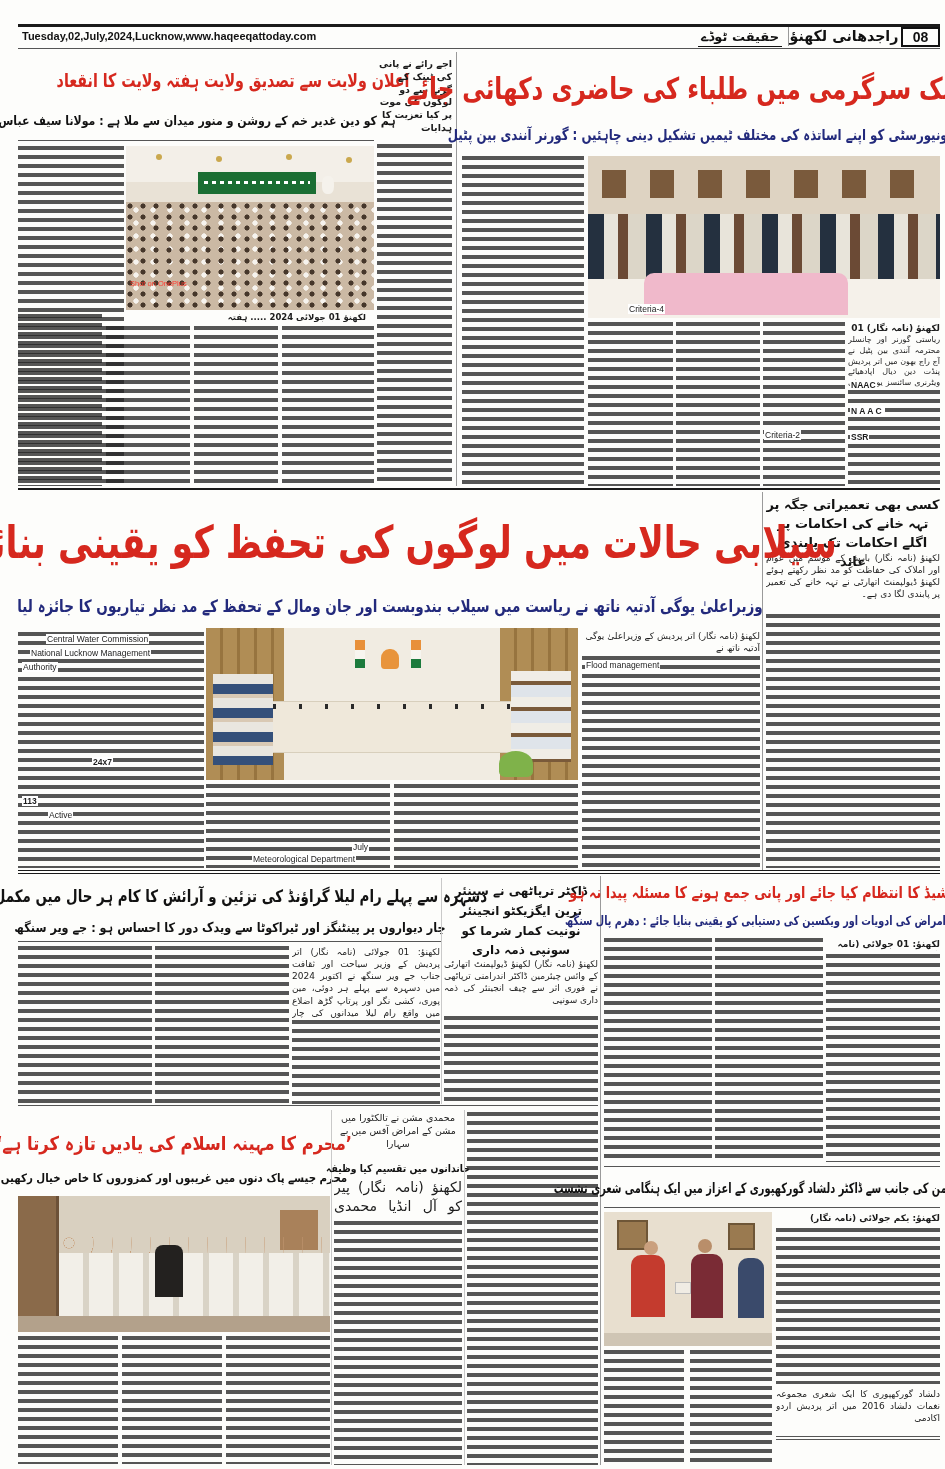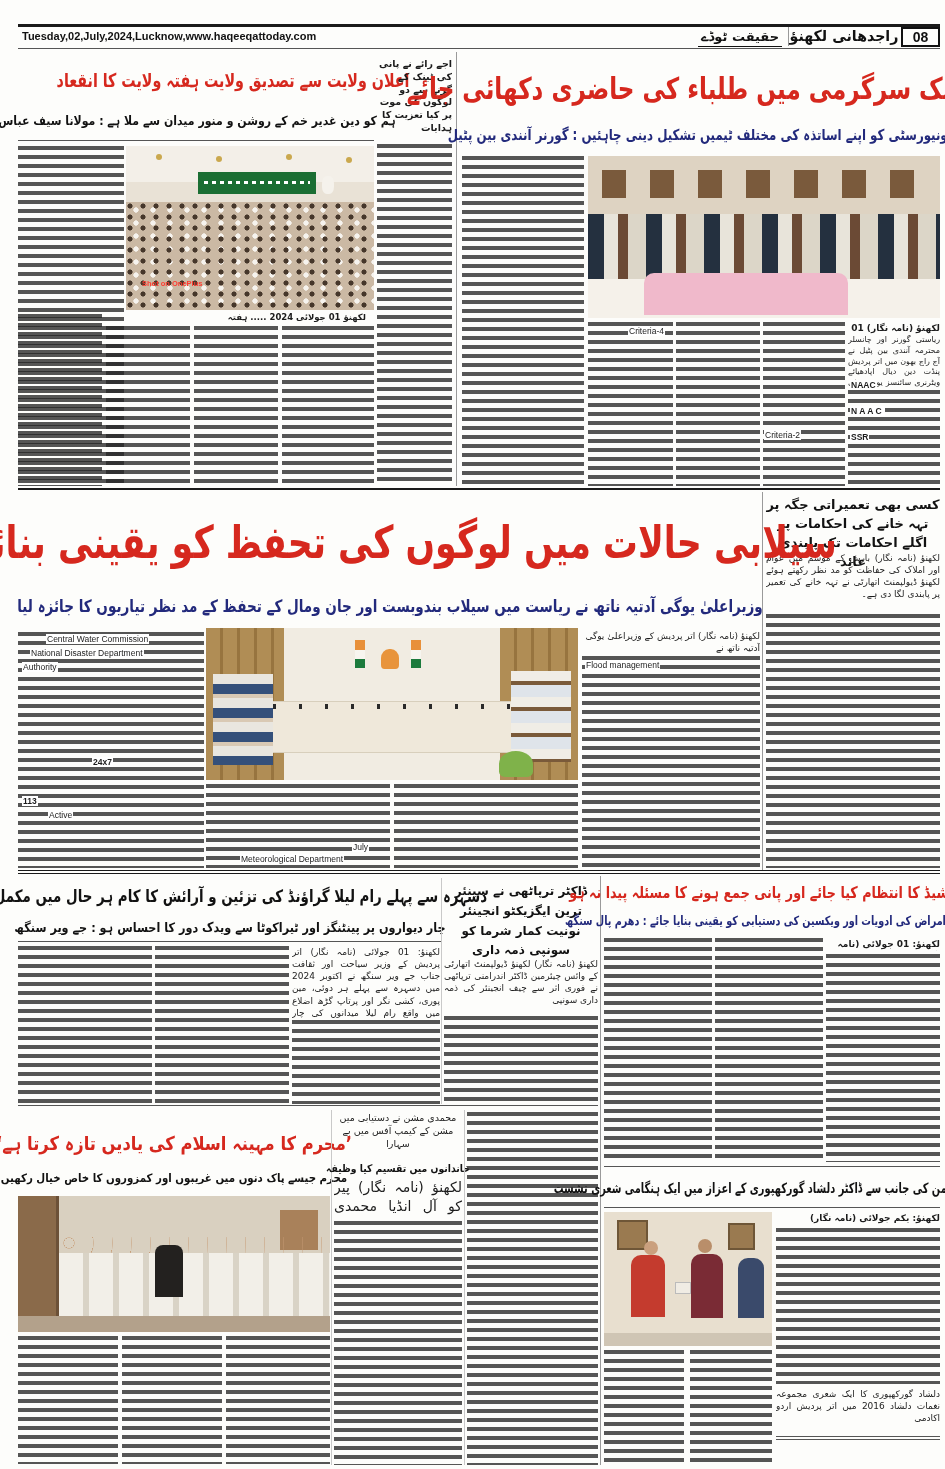--- a/index.html
+++ b/index.html
@@ -39,21 +39,21 @@
 <div class="abs txt" style="left:18px;top:146px;width:106px;height:340px"></div>
 
 <div class="abs photo" style="left:126px;top:146px;width:248px;height:164px;background:#e9e2d6">
   <div class="abs" style="left:0;top:0;width:100%;height:22%;background:#f3efe8"></div>
   <div class="abs" style="left:30px;top:8px;width:6px;height:6px;border-radius:50%;background:#caa84e;box-shadow:60px 2px 0 #caa84e,130px 0 0 #caa84e,190px 3px 0 #caa84e"></div>
   <div class="abs" style="left:72px;top:26px;width:118px;height:22px;background:#1b6e33">
     <div class="abs" style="left:6px;top:9px;width:106px;height:3px;background:repeating-linear-gradient(to right,#fff 0 4px,transparent 4px 8px)"></div>
   </div>
   <div class="abs" style="left:196px;top:30px;width:12px;height:18px;background:#f5f2ec;border-radius:40%"></div>
   <div class="abs" style="left:0;top:34%;width:100%;height:66%;background:#cbb9a4;background-image:radial-gradient(circle at 4px 4px,#46372b 2.3px,transparent 2.8px),radial-gradient(circle at 10px 8px,#f6f3ee 2.4px,transparent 2.9px);background-size:13px 11px,17px 13px"></div>
-  <div class="abs" style="left:16px;bottom:22px;color:#ff3b30;font-size:7.5px;font-weight:bold">Shot on OnePlus</div>
+  <div class="abs" style="left:4px;bottom:22px;color:#ff3b30;font-size:7.5px;font-weight:normal">Shot on OnePlus</div>
 </div>
 
 <div class="abs snip" style="left:196px;top:312px;width:170px;height:12px;font-size:8.5px;font-weight:bold">لکھنؤ 01 جولائی 2024 ..... ہفتہ</div>
 <div class="abs txt" style="left:18px;top:314px;width:84px;height:172px"></div>
 <div class="abs txt" style="left:106px;top:326px;width:84px;height:160px"></div>
 <div class="abs txt" style="left:194px;top:326px;width:84px;height:160px"></div>
 <div class="abs txt" style="left:282px;top:326px;width:92px;height:160px"></div>
 
 <div class="abs vline" style="left:456px;top:52px;height:434px"></div>
 
@@ -73,35 +73,35 @@
 <div class="abs snip" style="left:848px;top:335px;width:92px;height:52px;font-size:8px;text-align:justify">ریاستی گورنر اور چانسلر محترمہ آنندی بین پٹیل نے آج راج بھون میں اتر پردیش پنڈت دین دیال اپادھیائے ویٹرنری سائنسز یونیورسٹی اور گائے ریسرچ انسٹی ٹیوٹ کے NAAC کے جائزے کے لیے ایس ایس آر پریزنٹیشن کا جائزہ لیا۔</div>
 <div class="abs txt" style="left:848px;top:390px;width:92px;height:96px"></div>
 <div class="chip" style="left:850px;top:380px;font-weight:bold">NAAC</div>
 <div class="chip" style="left:850px;top:406px;font-weight:bold;letter-spacing:2px">NAAC</div>
 <div class="chip" style="left:850px;top:432px;font-weight:bold">SSR</div>
 
 <div class="abs txt" style="left:763px;top:322px;width:82px;height:164px"></div>
 <div class="chip" style="left:764px;top:430px">Criteria-2</div>
 <div class="abs txt" style="left:676px;top:322px;width:84px;height:164px"></div>
 <div class="abs txt" style="left:588px;top:322px;width:85px;height:164px"></div>
-<div class="chip" style="left:628px;top:326px">Criteria-4</div>
+<div class="chip" style="left:628px;top:304px">Criteria-4</div>
 
 <div class="abs rule" style="left:18px;top:488px;width:922px;height:2px"></div>
 
 <div class="abs vline" style="left:762px;top:492px;height:378px"></div>
 <div class="abs urdu hl-black" style="left:766px;top:496px;width:174px;height:52px;font-size:13px;text-align:center;line-height:1.45">کسی بھی تعمیراتی جگہ پر تہہ خانے کی احکامات پر اگلے احکامات تک پابندی عائد</div>
 <div class="abs snip" style="left:766px;top:552px;width:174px;height:58px;text-align:justify">لکھنؤ (نامہ نگار) بارش کے موسم میں عوام اور املاک کی حفاظت کو مد نظر رکھتے ہوئے لکھنؤ ڈیولپمنٹ اتھارٹی نے تہہ خانے کی تعمیر پر پابندی لگا دی ہے۔</div>
 <div class="abs txt" style="left:766px;top:614px;width:174px;height:254px"></div>
 
 <div class="abs urdu fit hl-red" style="left: 30px; top: 500px; width: 724px; height: 84px; font-size: 45px; transform: scaleX(0.771855); transform-origin: center center;">سیلابی حالات میں لوگوں کی تحفظ کو یقینی بنائیں</div>
 <div class="abs urdu fit hl-blue" style="left: 80px; top: 590px; width: 620px; height: 32px; font-size: 17px; transform: scaleX(0.796915); transform-origin: center center;">وزیراعلیٰ یوگی آدتیہ ناتھ نے ریاست میں سیلاب بندوبست اور جان ومال کے تحفظ کے مد نظر تیاریوں کا جائزہ لیا</div>
 
 <div class="abs txt" style="left:18px;top:632px;width:186px;height:236px"></div>
 <div class="chip" style="left:46px;top:634px">Central Water Commission</div>
-<div class="chip" style="left:30px;top:648px">National Disaster Department</div>
+<div class="chip" style="left:30px;top:648px">National Lucknow Management</div>
 <div class="chip" style="left:22px;top:662px">Authority</div>
 <div class="chip" style="left:92px;top:757px;font-weight:bold">24x7</div>
 <div class="chip" style="left:22px;top:796px;font-weight:bold">113</div>
 <div class="chip" style="left:48px;top:810px">Active</div>
 
 <div class="abs photo" style="left:206px;top:628px;width:372px;height:152px;background:#f1ece2">
   <div class="abs" style="left:0;top:0;width:21%;height:100%;background:repeating-linear-gradient(to right,#b08d55 0 14px,#97743f 14px 17px)"></div>
   <div class="abs" style="right:0;top:0;width:21%;height:100%;background:repeating-linear-gradient(to right,#b08d55 0 14px,#97743f 14px 17px)"></div>
   <div class="abs" style="left:40%;top:8%;width:10px;height:28px;background:linear-gradient(to bottom,#e8903a 34%,#f7f5ef 34% 67%,#1c7a3c 67%)"></div>
   <div class="abs" style="left:55%;top:8%;width:10px;height:28px;background:linear-gradient(to bottom,#e8903a 34%,#f7f5ef 34% 67%,#1c7a3c 67%)"></div>
@@ -113,21 +113,21 @@
   <div class="abs" style="right:12%;bottom:2%;width:34px;height:26px;background:#7fb24a;border-radius:50% 50% 20% 20%"></div>
 </div>
 
 <div class="abs snip" style="left:582px;top:630px;width:178px;height:24px">لکھنؤ (نامہ نگار) اتر پردیش کے وزیراعلیٰ یوگی آدتیہ ناتھ نے</div>
 <div class="abs txt" style="left:582px;top:656px;width:178px;height:212px"></div>
 <div class="chip" style="left:585px;top:660px">Flood management</div>
 
 <div class="abs txt" style="left:206px;top:784px;width:184px;height:84px"></div>
 <div class="abs txt" style="left:394px;top:784px;width:184px;height:84px"></div>
 <div class="chip" style="left:352px;top:842px">July</div>
-<div class="chip" style="left:240px;top:854px">Meteorological Department</div>
+<div class="chip" style="left:252px;top:854px">Meteorological Department</div>
 
 <div class="abs rule" style="left:18px;top:870px;width:922px;height:1px"></div>
 <div class="abs rule" style="left:18px;top:873px;width:922px;height:1px"></div>
 
 <div class="abs urdu fit hl-black" style="left: 18px; top: 878px; width: 424px; height: 36px; font-size: 17px; transform: scaleX(0.788104); transform-origin: center center;">دسہرہ سے پہلے رام لیلا گراؤنڈ کی تزئین و آرائش کا کام ہر حال میں مکمل ہو</div>
 <div class="abs urdu fit hl-black" style="left: 40px; top: 916px; width: 380px; height: 22px; font-size: 13px; transform: scaleX(0.865604); transform-origin: center center;">چار دیواروں پر پینٹنگز اور ٹیراکوٹا سے ویدک دور کا احساس ہو : جے ویر سنگھ</div>
 <div class="abs rule-thin" style="left:18px;top:941px;width:424px;height:1px"></div>
 
 <div class="abs snip" style="left:292px;top:946px;width:148px;height:72px;text-align:justify">لکھنؤ: 01 جولائی (نامہ نگار) اتر پردیش کے وزیر سیاحت اور ثقافت جناب جے ویر سنگھ نے اکتوبر 2024 میں دسہرہ سے پہلے ہر دوئی، مین پوری، کشی نگر اور پرتاپ گڑھ اضلاع میں واقع رام لیلا میدانوں کی چار دیواری اور تزئین کاری کا کام ہر حال میں مکمل کرنے کی ہدایات دی</div>
 <div class="abs txt" style="left:292px;top:1020px;width:148px;height:84px"></div>
@@ -146,21 +146,21 @@
 <div class="abs snip" style="left:826px;top:938px;width:114px;height:13px;font-weight:bold">لکھنؤ: 01 جولائی (نامہ نگار)</div>
 <div class="abs txt" style="left:826px;top:954px;width:114px;height:208px"></div>
 <div class="abs txt" style="left:715px;top:938px;width:108px;height:224px"></div>
 <div class="abs txt" style="left:604px;top:938px;width:108px;height:224px"></div>
 <div class="abs rule-thin" style="left:604px;top:1166px;width:336px;height:1px"></div>
 
 <div class="abs urdu fit hl-red" style="left: 18px; top: 1122px; width: 312px; height: 42px; font-size: 19px; transform: scaleX(0.859504); transform-origin: center center;">’محرم کا مہینہ اسلام کی یادیں تازہ کرتا ہے‘</div>
 <div class="abs urdu fit hl-black" style="left: 18px; top: 1168px; width: 312px; height: 20px; font-size: 11.5px; transform: scaleX(0.888889); transform-origin: center center;">محرم جیسے پاک دنوں میں غریبوں اور کمزوروں کا خاص خیال رکھیں</div>
 
 <div class="abs vlight" style="left:331px;top:1110px;height:355px"></div>
-<div class="abs snip" style="left:334px;top:1112px;width:128px;height:46px;font-size:9.5px;text-align:center">محمدی مشن نے دستیابی میں مشن کے کیمپ آفس میں بے سہارا</div>
+<div class="abs snip" style="left:334px;top:1112px;width:128px;height:46px;font-size:9.5px;text-align:center">محمدی مشن نے تالکٹورا میں مشن کے امراض آفس میں بے سہارا</div>
 <div class="abs urdu fit hl-black" style="left: 334px; top: 1160px; width: 128px; height: 16px; font-size: 10.5px; transform: scaleX(0.882759); transform-origin: center center;">خاندانوں میں تقسیم کیا وظیفہ</div>
 <div class="abs snip" style="left:334px;top:1178px;width:128px;height:40px;font-size:14px;text-align:justify">لکھنؤ (نامہ نگار) پیر کو آل انڈیا محمدی مشن نے تالکٹورا میں مشن کے کیمپ آفس</div>
 <div class="abs txt" style="left:334px;top:1221px;width:128px;height:244px"></div>
 <div class="abs vlight" style="left:464px;top:1110px;height:355px"></div>
 <div class="abs txt" style="left:467px;top:1112px;width:131px;height:353px"></div>
 
 <div class="abs photo" style="left:18px;top:1196px;width:312px;height:136px;background:#d9d0c0">
   <div class="abs" style="left:0;top:0;width:13%;height:100%;background:#8a6a4a;border-right:3px solid #6c5138"></div>
   <div class="abs" style="right:4%;top:10%;width:12%;height:30%;background:#a9815a"></div>
   <div class="abs" style="left:13%;top:30%;width:87%;height:12%;background:repeating-radial-gradient(circle at 10px 6px,#c69a74 5px,transparent 6px 24px)"></div>

